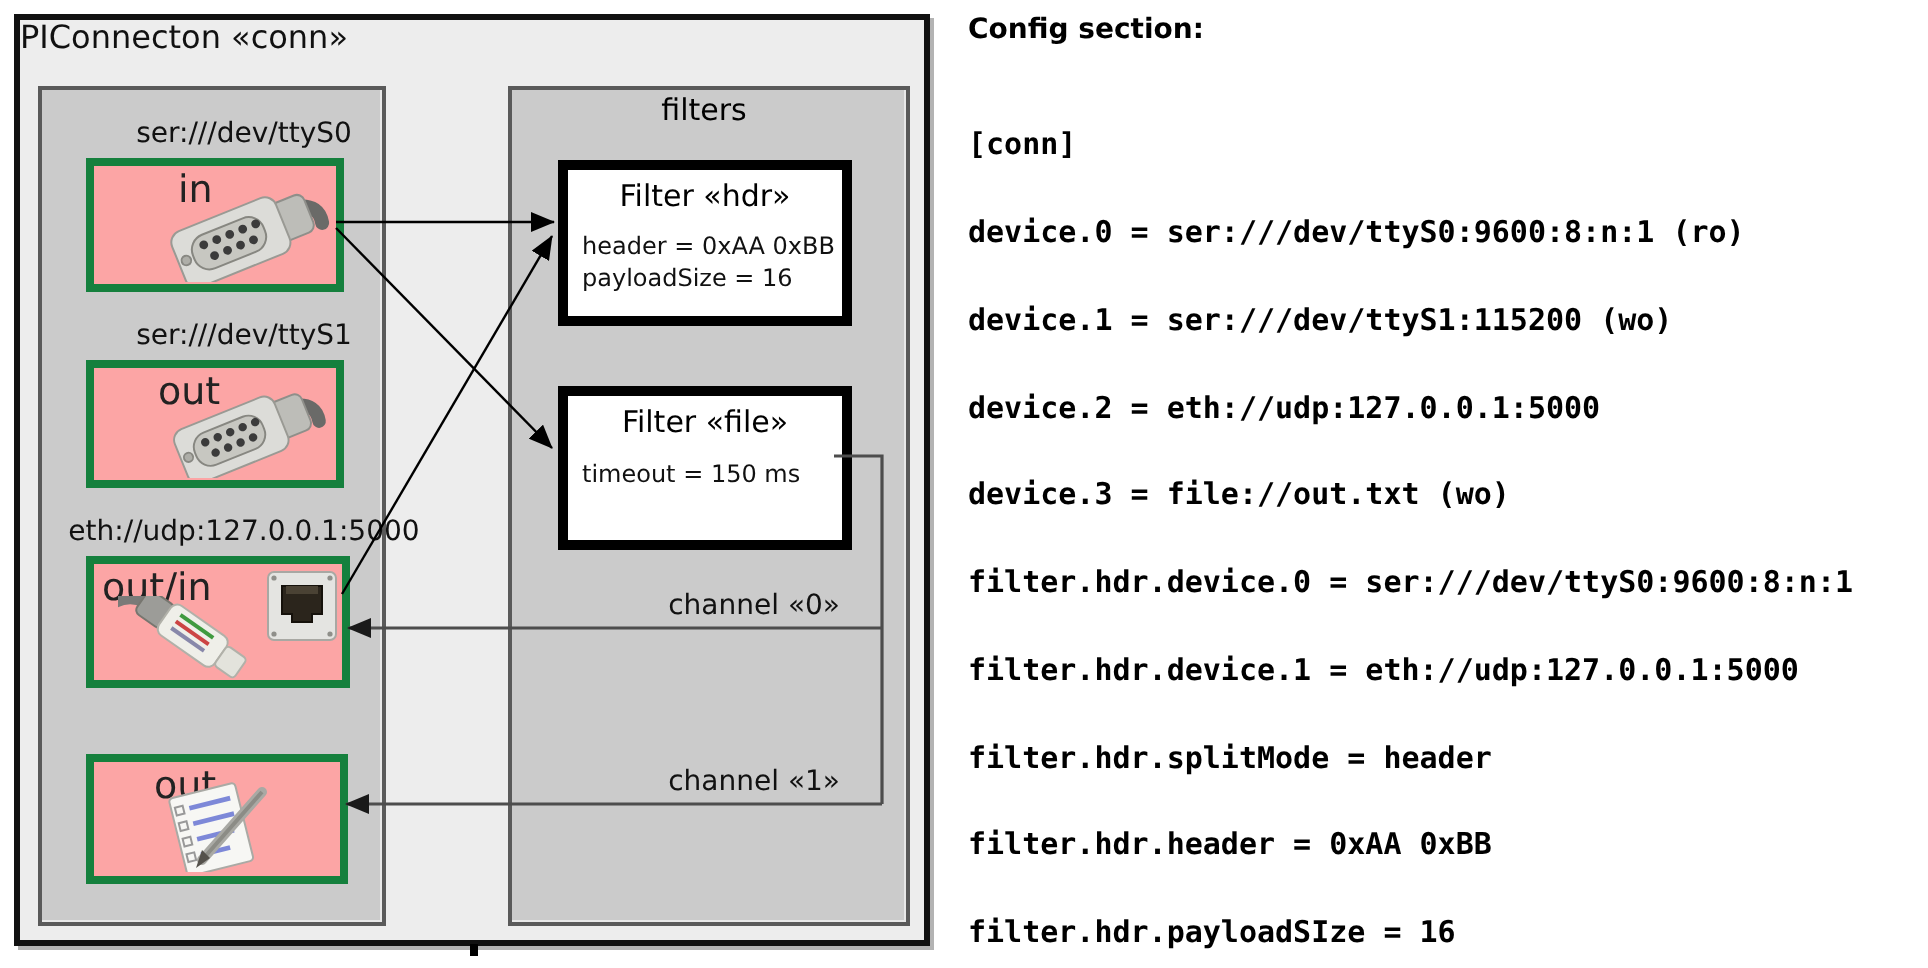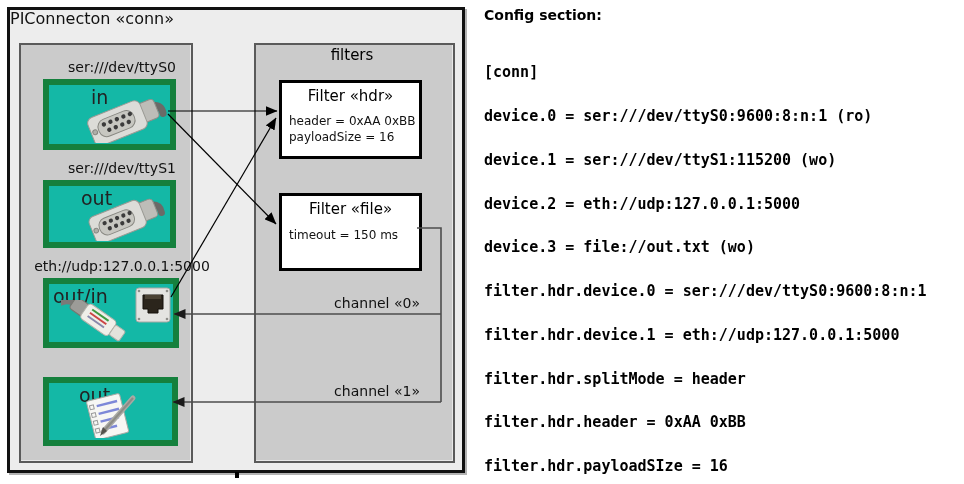--- a/index.html
+++ b/index.html
@@ -22,26 +22,26 @@
   .group-box{
     background:#cbcbcb;border:2px solid #5a5a5a;
     box-shadow:inset -1px -1px 0 #e8e8e8;
   }
   .devices-group{left:19px;top:43px;width:170px;height:416px;}
   .filters-group{left:254px;top:43px;width:197px;height:416px;}
   .filters-label{left:254px;top:46px;width:196px;text-align:center;font-size:15px;}
 
   .dev-label{left:19px;width:206px;text-align:center;font-size:14px;color:#111;}
   .dev-box{
-    background:#14b8a6;border:6px solid #15803d;
+    background:#fca5a5;border:4px solid #15803d;
   }
   .dir-label{position:absolute;font-size:19px;color:#222;line-height:1;}
 
   .filter-box{
-    background:#ffffff;border:3px solid #000000;
+    background:#ffffff;border:5px solid #000000;
   }
   .filter-title{position:absolute;left:0;top:4px;width:100%;text-align:center;font-size:15px;}
   .filter-attr{position:absolute;left:7px;font-size:12px;color:#111;white-space:nowrap;}
 
   .channel-label{font-size:14px;text-align:right;color:#111;}
 
   .wires{left:0;top:0;width:964px;height:484px;pointer-events:none;}
 
   .bottom-tick{left:235px;top:472px;width:4px;height:6px;background:#000;}
 

